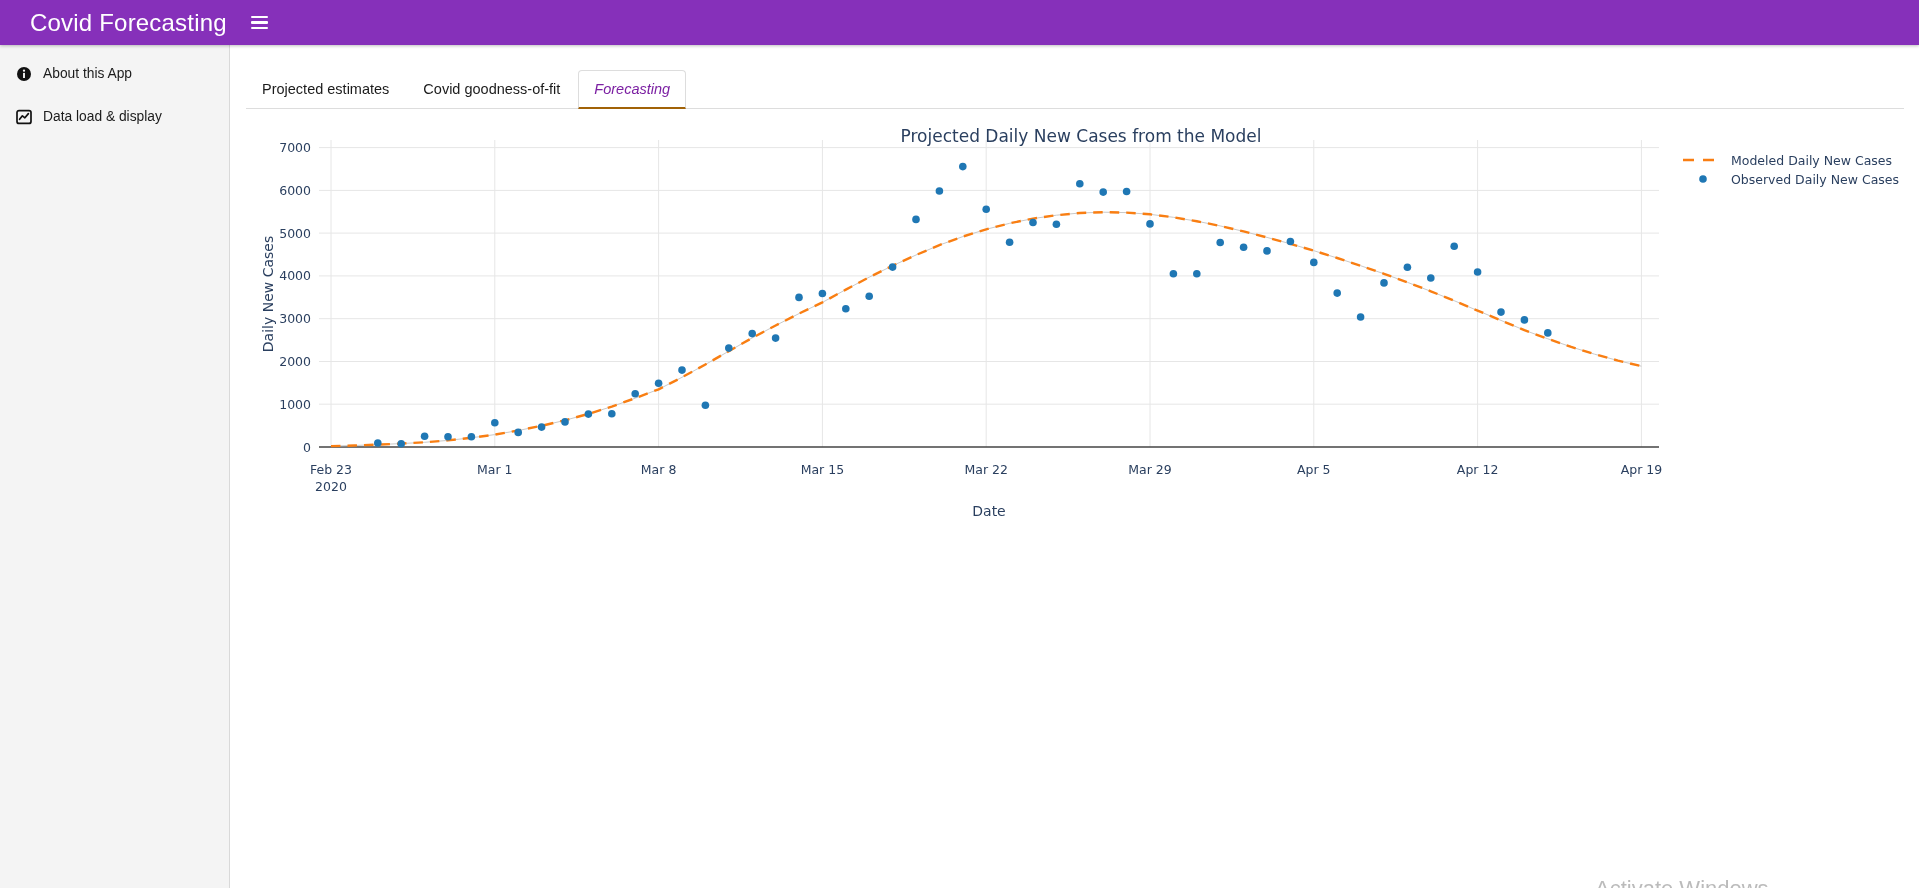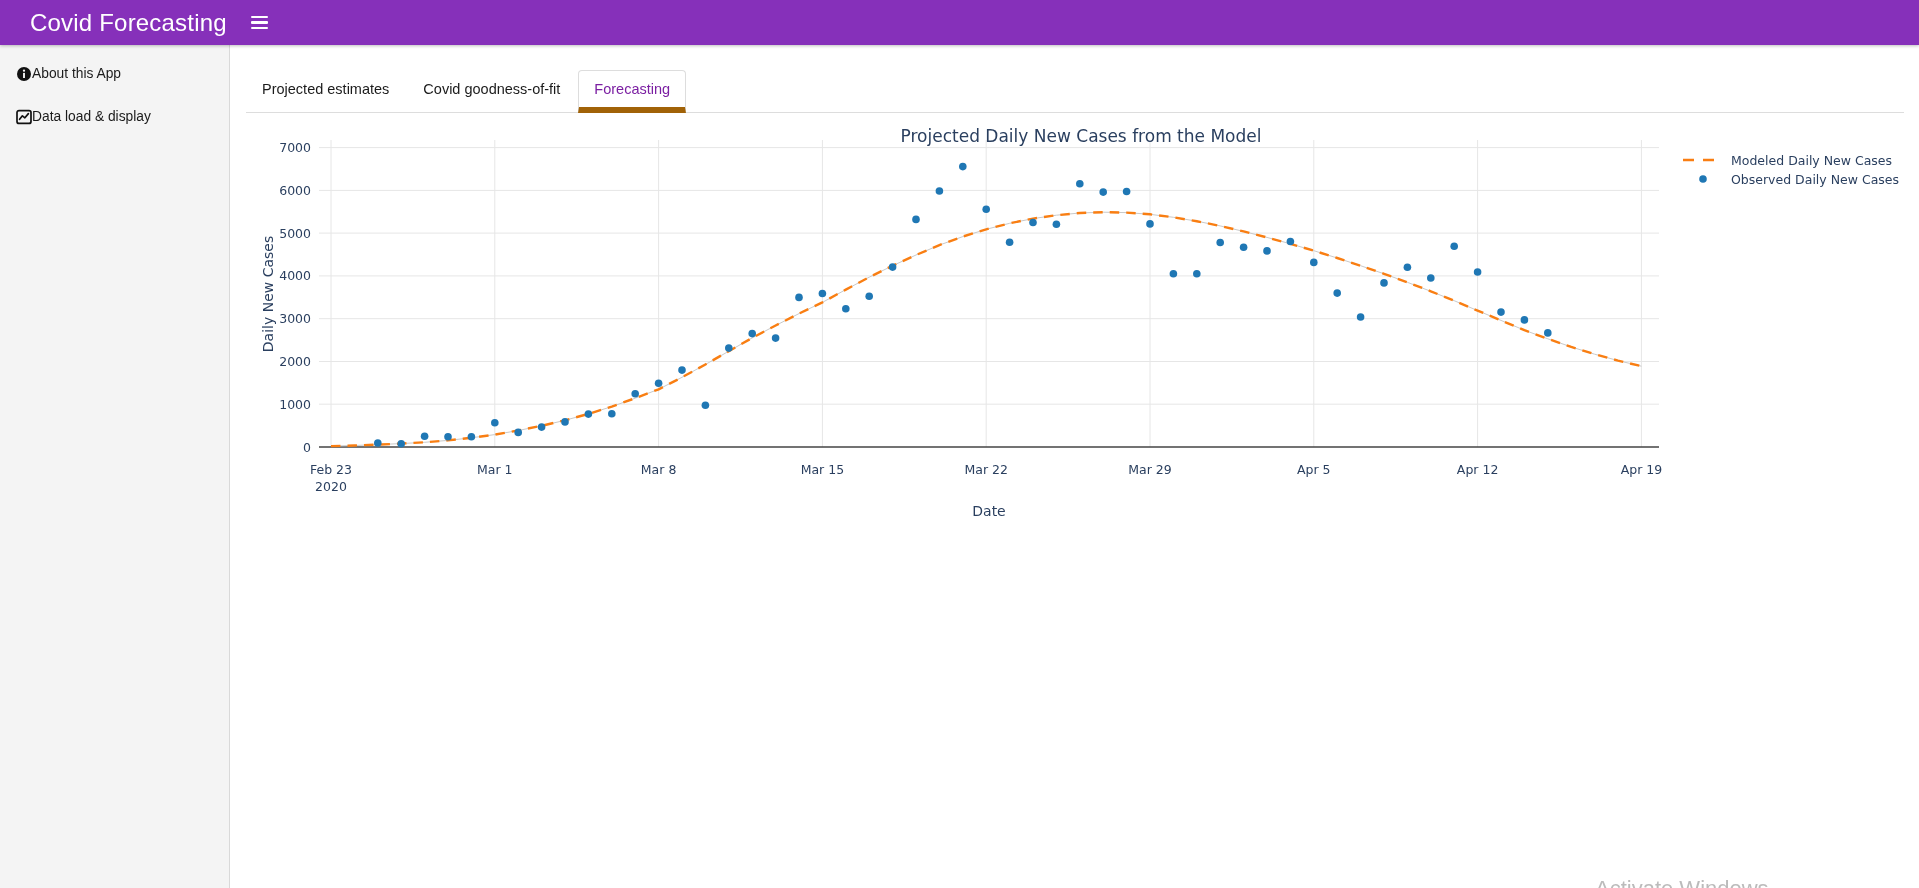--- a/index.html
+++ b/index.html
@@ -18,42 +18,43 @@
     font-size:24px;font-weight:500;letter-spacing:.2px;white-space:nowrap;
   }
   .hamburger{background:transparent;border:none;margin-left:13px;cursor:pointer;padding:6px 8px}
   .hamburger .bar{display:block;width:17px;height:2.5px;background:#fff;margin:2.8px 0;border-radius:1px}
   
   .sidebar{
     position:absolute;top:45px;left:0;bottom:0;width:230px;box-sizing:border-box;
     background:var(--sidebar-bg,#f4f4f4);border-right:1px solid #d9d9d9;padding-top:7px;
   }
   .side-item{
-    display:flex;align-items:center;height:43px;padding:0 15px;
+    display:flex;align-items:center;gap:11px;height:43px;padding:0 15px;
     font-size:13.8px;color:#1b1b1b;cursor:pointer;
   }
   .side-item .icon{width:17px;height:17px;flex:none;display:flex;align-items:center;justify-content:center;color:#111}
   .side-item.active{background:var(--sidebar-active-bg,#dedede);color:var(--active-purple,#7b1fa2)}
   .side-item.active .icon{color:var(--active-purple,#7b1fa2)}
   .side-item .lbl{white-space:nowrap}
   
   .content{position:absolute;left:231px;top:45px;right:0;bottom:0;background:#fff}
   .tabbar{
     display:flex;margin:25px 15px 0 15px;border-bottom:1px solid var(--tab-border,#ddd);
     list-style:none;padding:0;
   }
   .tab{
     padding:10px 15px;font-size:14.5px;color:#1b1b1b;cursor:pointer;
     border:1px solid transparent;border-bottom:none;margin-bottom:-1px;margin-right:2px;
     white-space:nowrap;
   }
   .tab.active{
     color:var(--active-purple,#7b1fa2);background:#fff;
     border-color:var(--tab-border,#ddd);border-radius:4px 4px 0 0;
-    border-bottom:6px solid #a16207;
+    border-bottom:2px solid #a16207;
+    font-style:italic;
   }
   #forecast-chart{
     position:absolute;left:0;top:67px;
     font-family:"DejaVu Sans",sans-serif;
   }
   .watermark{
     position:absolute;left:1364px;top:831px;font-size:22px;color:#ababab;opacity:.8;
     font-family:"Liberation Sans",sans-serif;white-space:nowrap;
   }
 </style>

